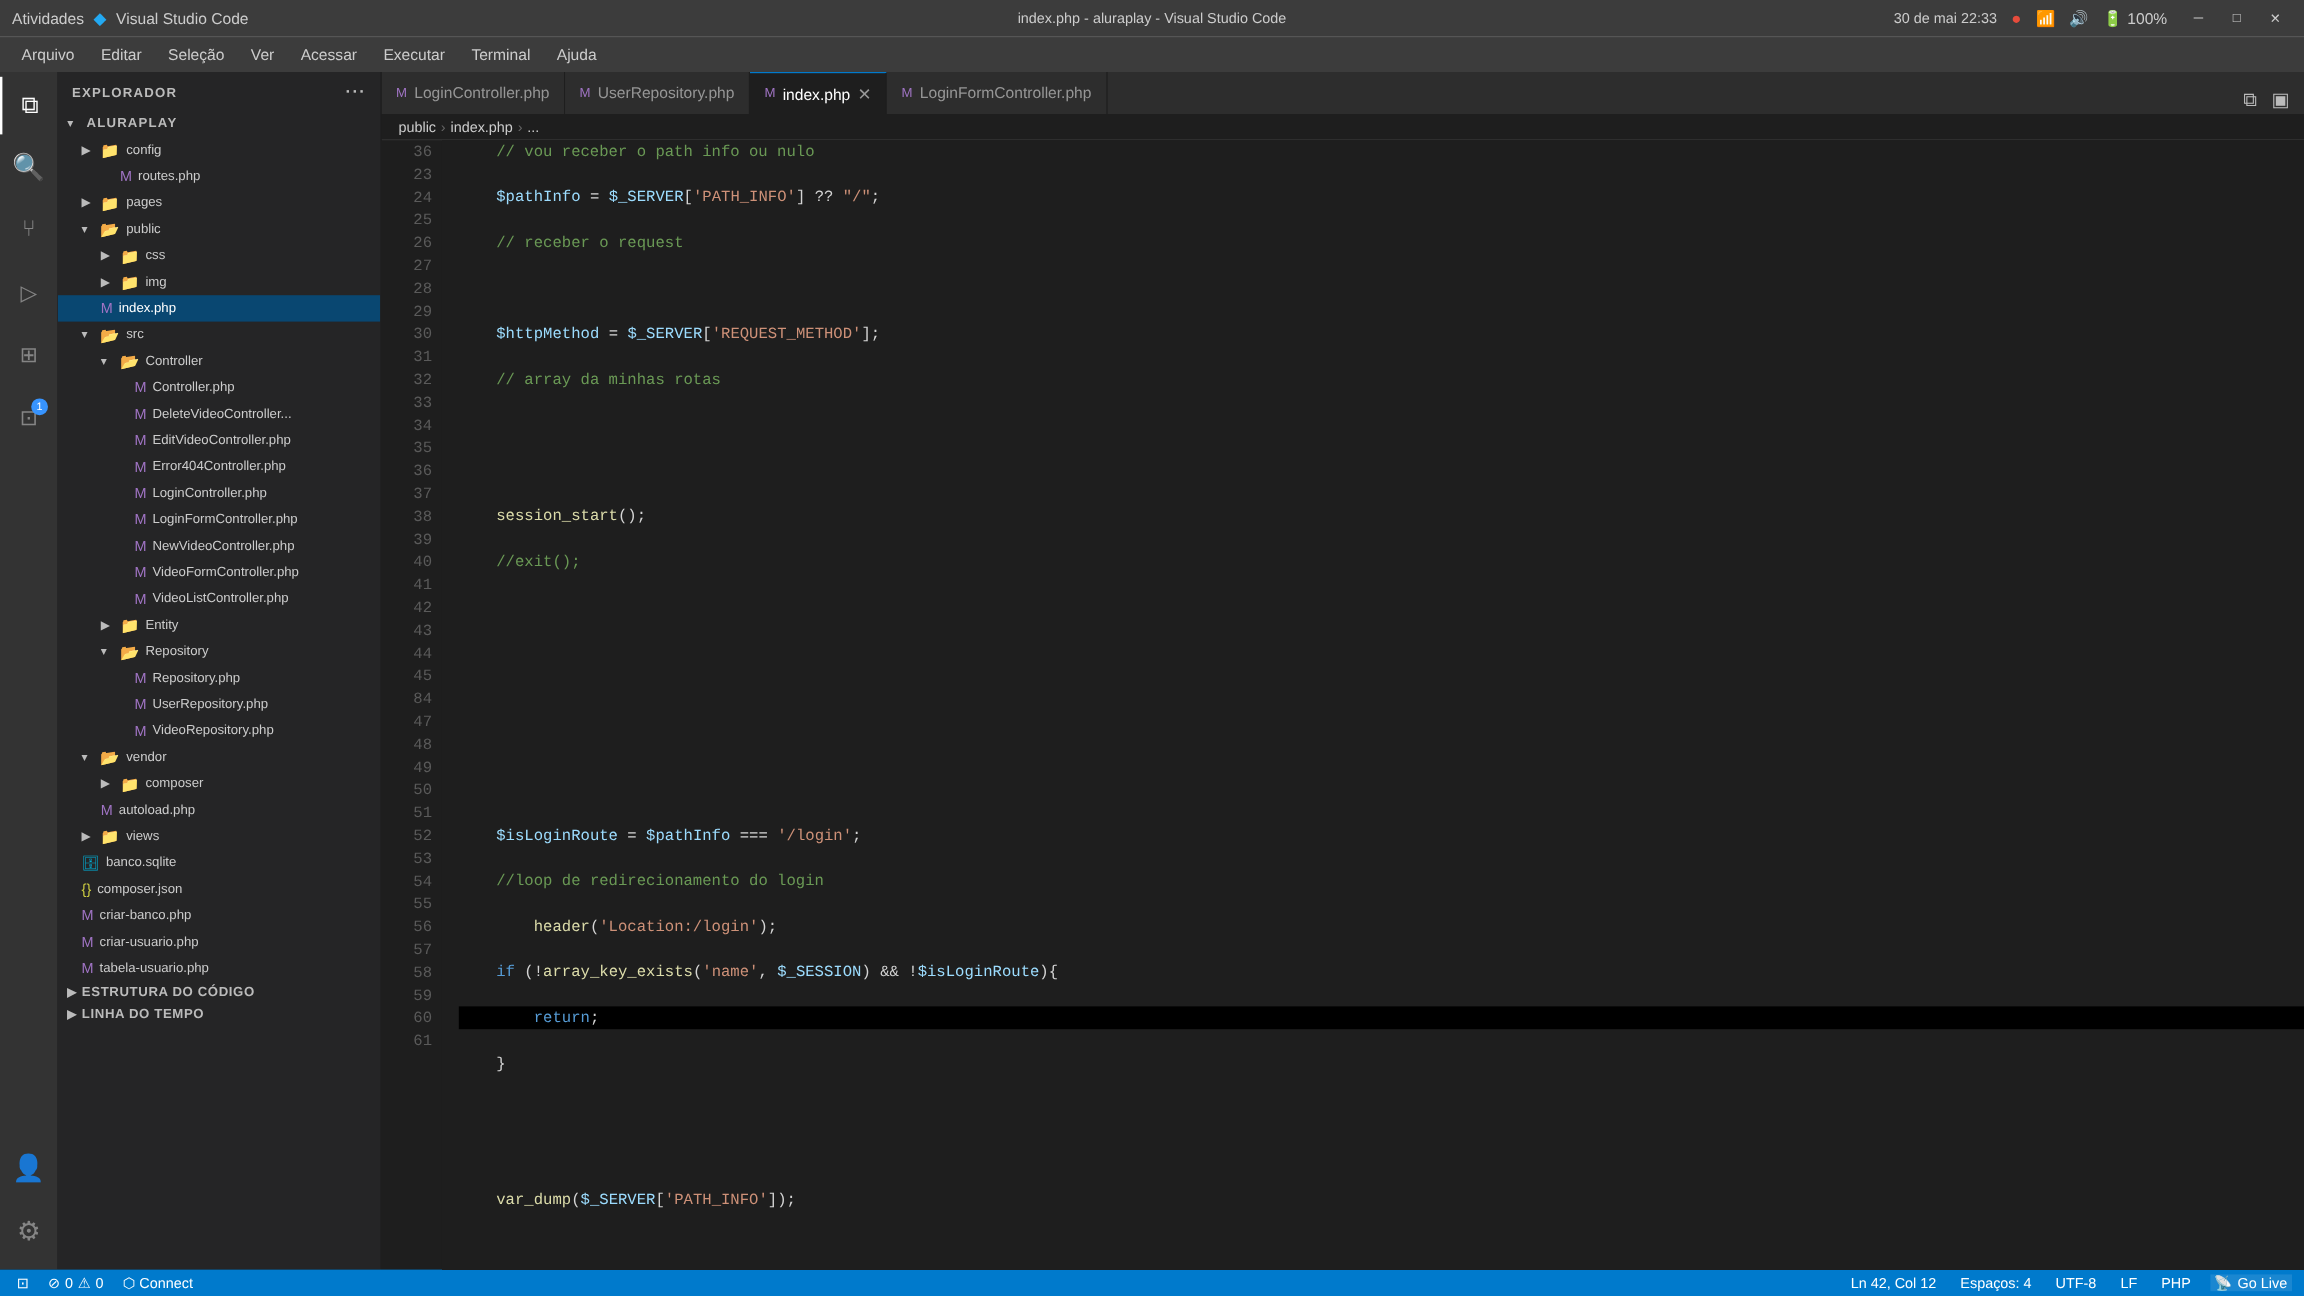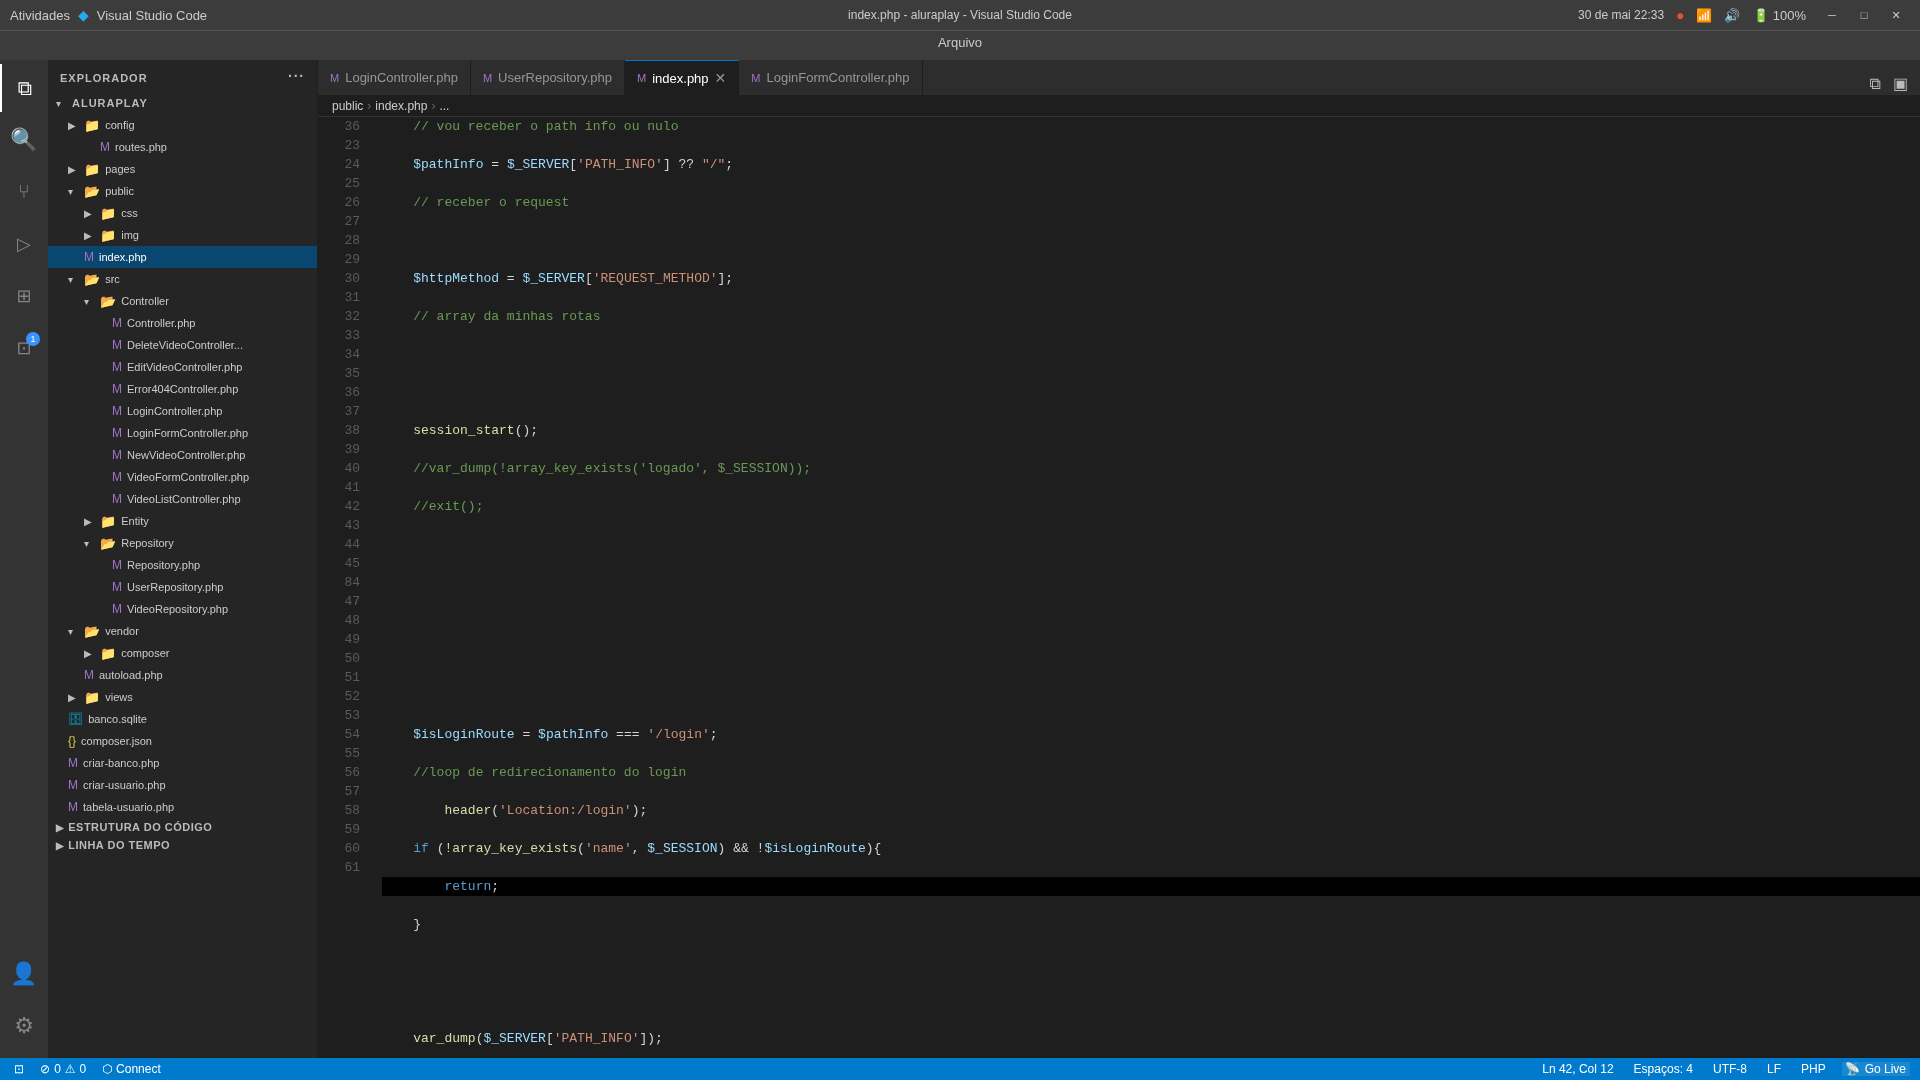--- a/index.html
+++ b/index.html
@@ -24,21 +24,20 @@
 
     
     .menu-bar {
       height: 30px;
       background: #3c3c3c;
       display: flex;
       align-items: center;
       padding: 0 8px;
       gap: 2px;
       border-top: 1px solid #555;
-      flex-direction: column;
     }
     .menu-item {
       padding: 4px 10px;
       font-size: 13px;
       color: #ccc;
       cursor: pointer;
       border-radius: 3px;
     }
 
     
@@ -586,21 +585,20 @@
       </div>
       <div class="code-content"><span class="line"><span class="cm">    // vou receber o path info ou nulo</span></span>
 <span class="line">    <span class="var">$pathInfo</span> <span class="op">=</span> <span class="var">$_SERVER</span>[<span class="str">'PATH_INFO'</span>] ?? <span class="str">"/"</span>;</span>
 <span class="line">    <span class="cm">// receber o request</span></span>
 <span class="line"> </span>
 <span class="line">    <span class="var">$httpMethod</span> <span class="op">=</span> <span class="var">$_SERVER</span>[<span class="str">'REQUEST_METHOD'</span>];</span>
 <span class="line">    <span class="cm">// array da minhas rotas</span></span>
 <span class="line"> </span>
 <span class="line"> </span>
 <span class="line">    <span class="fn">session_start</span>();</span>
-<span class="line">    <span class="cm">//var_dump(!array_key_exists('logado', $_SESSION));</span></span>
 <span class="line">    <span class="cm">//exit();</span></span>
 <span class="line"> </span>
 <span class="line"> </span>
 <span class="line"> </span>
 <span class="line"> </span>
 <span class="line"> </span>
 <span class="line">    <span class="var">$isLoginRoute</span> <span class="op">=</span> <span class="var">$pathInfo</span> <span class="op">===</span> <span class="str">'/login'</span>;</span>
 <span class="line">    <span class="cm">//loop de redirecionamento do login</span></span>
 <span class="line">        <span class="fn">header</span>(<span class="str">'Location:/login'</span>);</span>
 <span class="line">    <span class="kw">if</span> (<span class="op">!</span><span class="fn">array_key_exists</span>(<span class="str">'name'</span>, <span class="var">$_SESSION</span>) <span class="op">&amp;&amp;</span> <span class="op">!</span><span class="var">$isLoginRoute</span>){</span>

